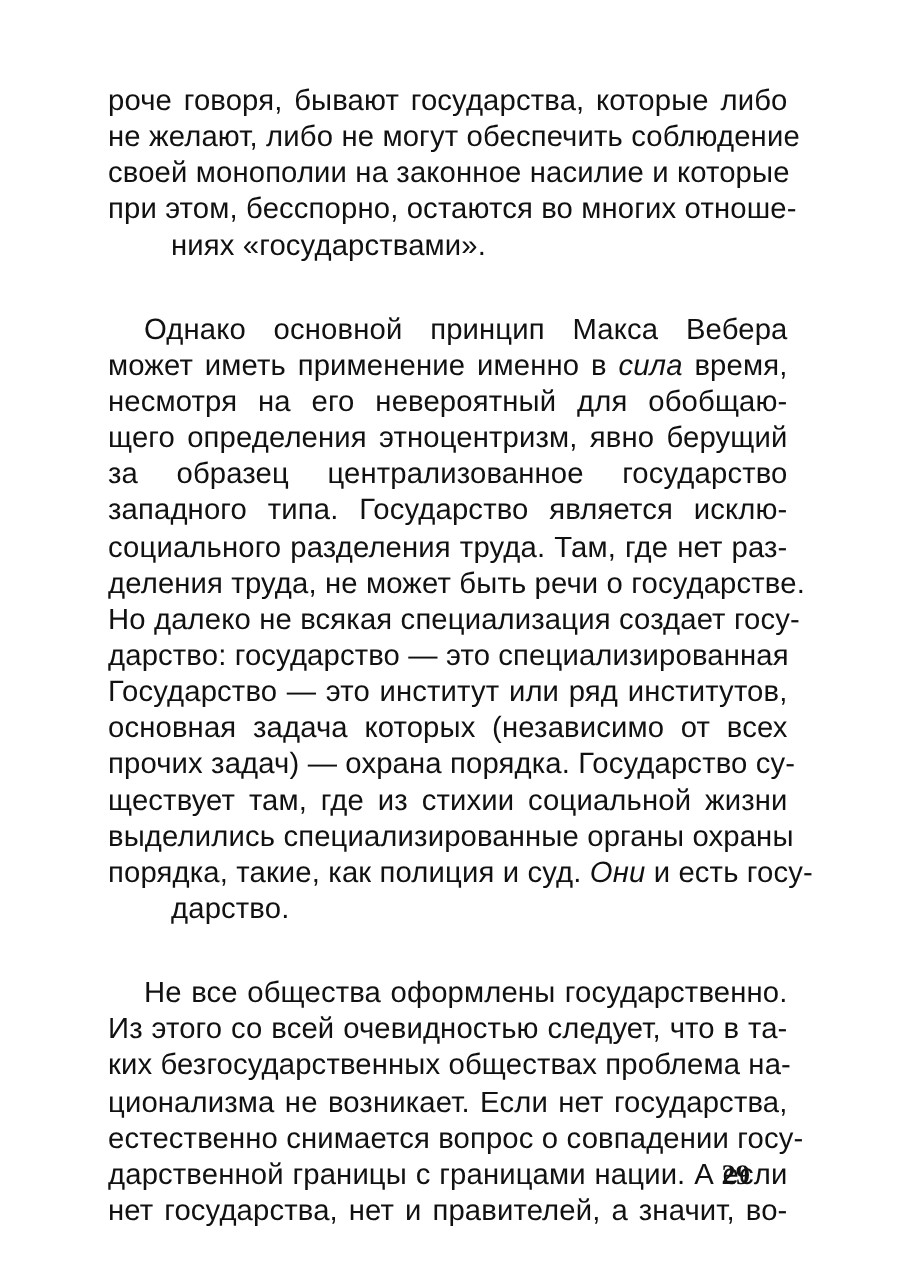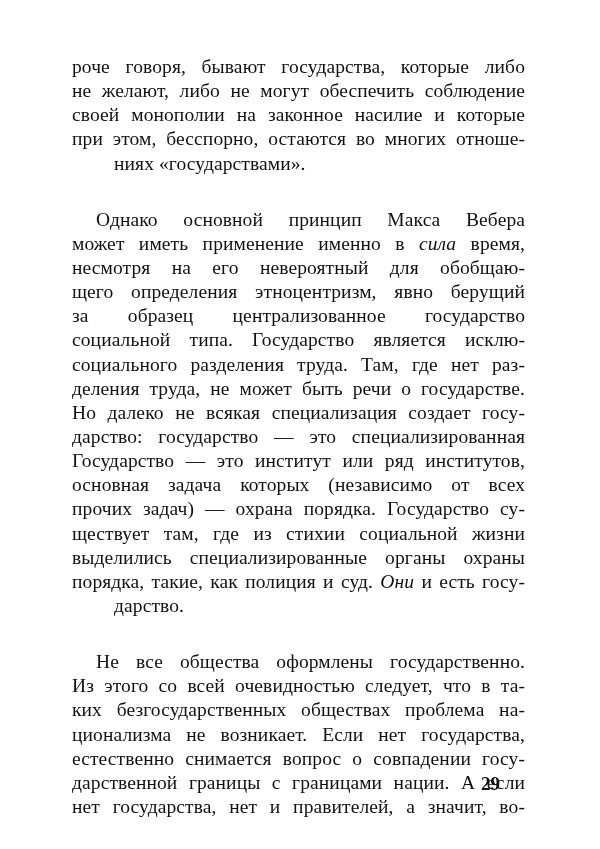--- a/index.html
+++ b/index.html
@@ -13,21 +13,21 @@
       position: relative;
       overflow: hidden;
     }
     .page {
       position: absolute;
       left: 72px;
       top: 55px;
       width: 453px;
     }
     .line {
-      font-family: Liberation Serif, serif;
+      font-family: Liberation Sans, sans-serif;
       font-size: 19.5px;
       line-height: 24.15px;
       height: 24.15px;
       color: #111111;
       white-space: nowrap;
       text-align: justify;
       text-align-last: justify;
       letter-spacing: 0.1px;
     }
     .line.last {
@@ -63,21 +63,21 @@
     <div class="line">своей монополии на законное насилие и которые</div>
     <div class="line">при этом, бесспорно, остаются во многих отноше-</div>
     <div class="line last">ниях «государствами».</div>
   </div>
   <div class="paragraph">
     <div class="line indent">Однако основной принцип Макса Вебера</div>
     <div class="line rich">может иметь применение именно в <em>сила</em> время,</div>
     <div class="line">несмотря на его невероятный для обобщаю-</div>
     <div class="line">щего определения этноцентризм, явно берущий</div>
     <div class="line">за образец централизованное государство</div>
-    <div class="line">социальной типа. Государство является исклю-</div>
+    <div class="line">западного типа. Государство является исклю-</div>
     <div class="line">социального разделения труда. Там, где нет раз-</div>
     <div class="line">деления труда, не может быть речи о государстве.</div>
     <div class="line">Но далеко не всякая специализация создает госу-</div>
     <div class="line">дарство: государство — это специализированная</div>
     <div class="line">Государство — это институт или ряд институтов,</div>
     <div class="line">основная задача которых (независимо от всех</div>
     <div class="line">прочих задач) — охрана порядка. Государство су-</div>
     <div class="line">ществует там, где из стихии социальной жизни</div>
     <div class="line">выделились специализированные органы охраны</div>
     <div class="line rich">порядка, такие, как полиция и суд. <em>Они</em> и есть госу-</div>

